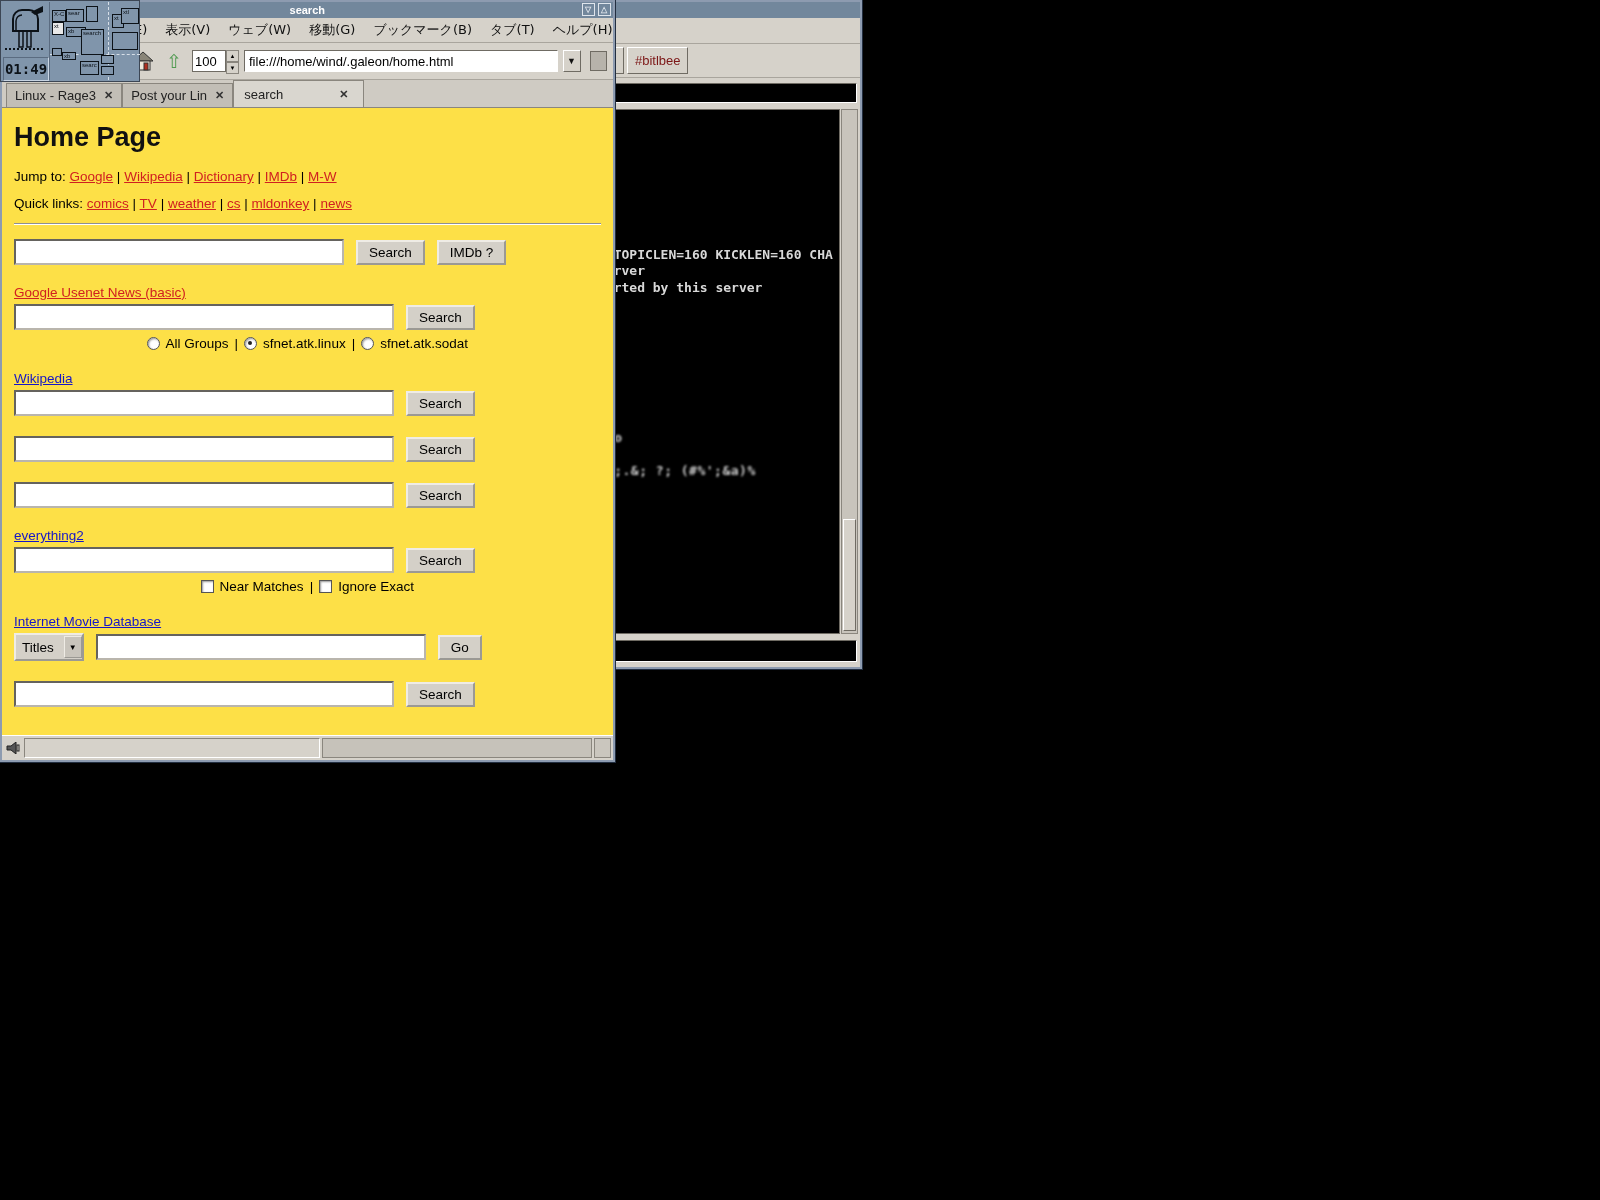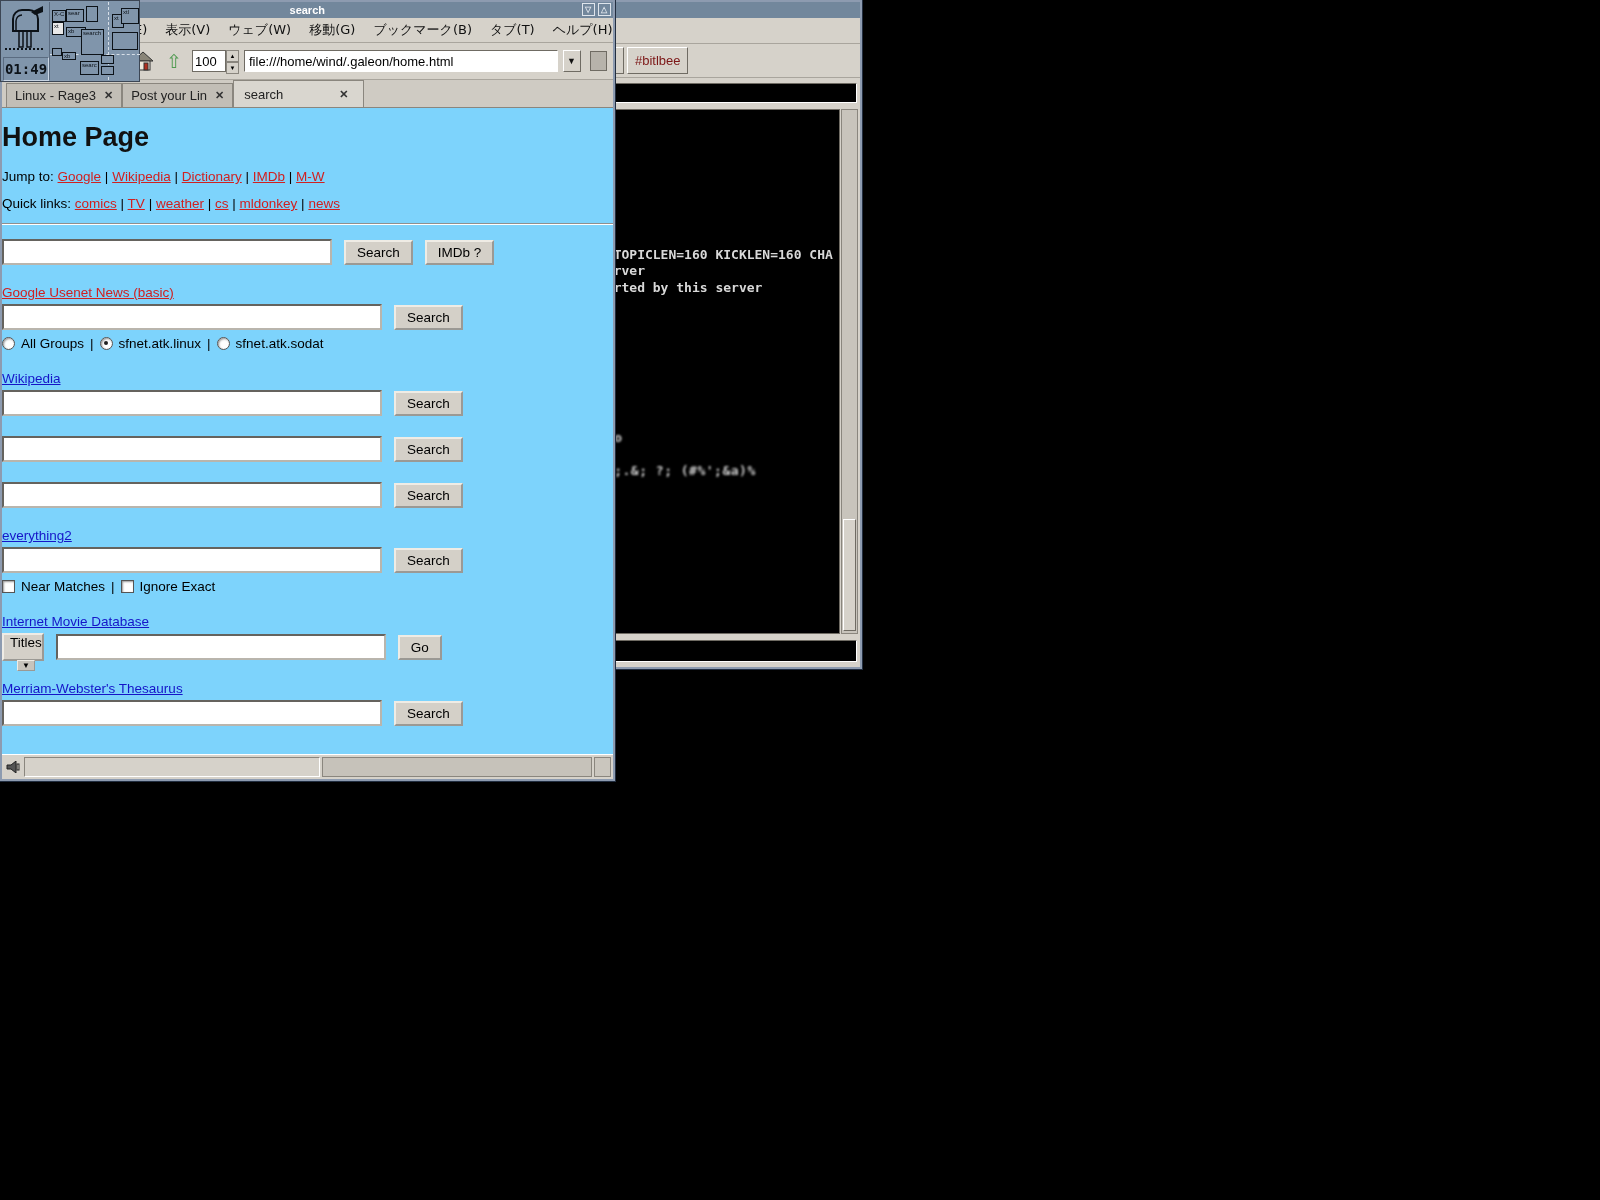--- a/index.html
+++ b/index.html
@@ -70,38 +70,38 @@
   .urlentry{flex:1;height:22px;background:#fff;border-top:1px solid #6f6b63;border-left:1px solid #6f6b63;
     border-right:1px solid #fff;border-bottom:1px solid #fff;font:13px "Liberation Sans",sans-serif;
     padding:0 4px;box-sizing:border-box;color:#000;}
   .dropbtn{width:18px;height:22px;font-size:9px;}
   .throbber{width:15px;height:18px;background:#b7b3ab;border:1px solid #6f6b63;margin-left:4px;}
   .btabbar{height:27px;display:flex;align-items:flex-end;padding-left:4px;background:#cfcbc3;border-bottom:1px solid #8a867e;}
   .btab{height:23px;display:flex;align-items:center;gap:8px;padding:0 8px;background:#c2beb6;
     border:1px solid #8a867e;border-bottom:none;font:13px "Liberation Sans",sans-serif;color:#222;}
   .btab .tclose{font:bold 11px "Liberation Sans",sans-serif;color:#333;}
   .btab.active{height:26px;background:#d9d6cf;padding:0 14px 0 10px;gap:56px;}
-  .pagearea{flex:1;background:#7dd3fc;padding:8px 0;overflow:hidden;font:13.5px "Liberation Sans",sans-serif;color:#000;}
+  .pagearea{flex:1;background:#fde047;padding:8px 12px;overflow:hidden;font:13.5px "Liberation Sans",sans-serif;color:#000;}
   .pagearea h1{font-size:27px;margin:6px 0 16px 0;color:#111;}
   .linkline{margin:4px 0 12px 0;}
   a.red{color:#d02020;} a.blue{color:#1515c8;}
   .pagearea a{text-decoration:underline;cursor:pointer;}
   .sep{color:#000;}
   hr.phr{border:none;border-top:1px solid #8f8f8f;border-bottom:1px solid #fff;margin:10px 0 14px 0;}
   .section{margin-bottom:20px;}
   .sechead{margin-bottom:4px;}
   .secrow{display:flex;align-items:center;gap:12px;margin-top:3px;}
   .pinput{height:20px;background:#fff;border:2px inset #b9b5ad;box-sizing:content-box;}
   .w325{width:322px;} .w375{width:372px;}
   .pbtn{background:#d4d0c8;border:2px outset #efece5;padding:3px 11px;font:13.5px "Liberation Sans",sans-serif;color:#000;}
-  .optrow{display:flex;align-items:center;gap:6px;margin-top:6px;font:13.5px "Liberation Sans",sans-serif;}
+  .optrow{display:flex;align-items:center;gap:6px;margin-top:6px;font:13.5px "Liberation Sans",sans-serif;justify-content:center;}
   .radio{width:11px;height:11px;border-radius:50%;border:1px solid #555;background:#fff;display:inline-block;position:relative;box-shadow:inset 1px 1px 2px #999;}
   .radio.sel::after{content:'';position:absolute;left:3px;top:3px;width:4px;height:4px;border-radius:50%;background:#222;}
   .cbox{width:11px;height:11px;border:1px solid #555;background:#fff;display:inline-block;box-shadow:inset 1px 1px 2px #999;}
-  .psel{display:inline-flex;align-items:center;height:24px;border:2px outset #efece5;background:#d4d0c8;padding-left:6px;gap:10px;font:13.5px "Liberation Sans",sans-serif;flex-direction:column;}
+  .psel{display:inline-flex;align-items:center;height:24px;border:2px outset #efece5;background:#d4d0c8;padding-left:6px;gap:10px;font:13.5px "Liberation Sans",sans-serif;}
   .psel .selarrow{width:16px;height:20px;background:#c8c4bc;border:1px outset #efece5;font-size:8px;display:inline-flex;align-items:center;justify-content:center;}
   .statusbar{height:22px;display:flex;align-items:center;padding:1px 2px;gap:2px;border-top:1px solid #fff;}
   .statusicon{width:18px;height:18px;display:flex;align-items:center;justify-content:center;}
   .statusfield{flex:1;height:18px;background:#d6d2ca;border:1px solid #8a867e;border-right-color:#fff;border-bottom-color:#fff;}
   .progressfield{width:268px;height:18px;background:#c6c2ba;border:1px solid #8a867e;}
   .grip{width:15px;height:18px;background:#cac6be;border:1px solid #8a867e;}
 
   
   #panel{position:absolute;left:1460;top:1118;width:140px;height:82px;background:#8095ab;
     border:1px solid #3c4654;z-index:20;box-sizing:border-box;}
@@ -367,21 +367,20 @@
           <span class="psel">
             <span>Titles</span>
             <span class="selarrow">▼</span>
           </span>
           <input class="pinput w325" style="">
           <button class="pbtn">Go</button>
         </div>
       </div>
 
       <div class="section">
-        <div class="sechead"><a class="blue">Merriam-Webster's Thesaurus</a></div>
         <div class="secrow">
           <input class="pinput w375" style="">
           <button class="pbtn">Search</button>
         </div>
       </div>
     </div>
 
     <div class="statusbar">
       <span class="statusicon">
         <svg width="14" height="12" viewBox="0 0 14 12">

